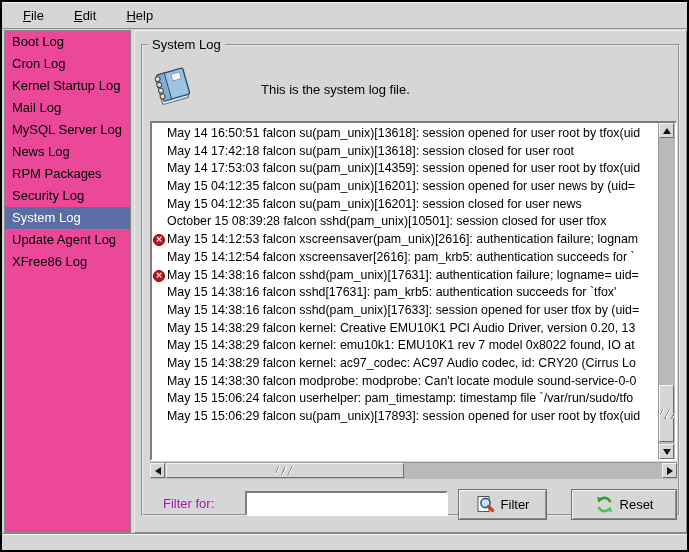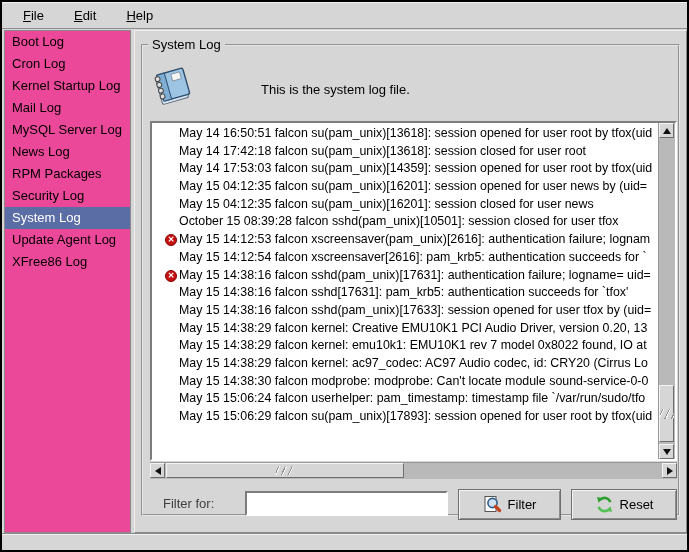--- a/index.html
+++ b/index.html
@@ -85,21 +85,20 @@
     background:#fff;
     border-top:2px solid var(--dark);
     border-left:2px solid var(--dark);
     border-right:2px solid #fff;
     border-bottom:2px solid #fff;
   }
   .log-viewport{
     position:absolute;left:0;top:0;right:17px;bottom:0;
     overflow:hidden;
     padding-top:2px;
-    padding-left:12px;
   }
   .log-line{
     position:relative;
     height:17.7px;line-height:17.7px;
     padding-left:15px;
     font-size:12.4px;color:#000;
     white-space:pre;overflow:hidden;
   }
   .err-icon{
     position:absolute;left:1px;top:3px;
@@ -157,21 +156,21 @@
     position:absolute;left:16px;top:0;width:238px;height:15px;
     background:var(--btnface);
     border-top:1px solid #f4f4f4;border-left:1px solid #f4f4f4;
     border-right:1px solid #6e6e6e;border-bottom:1px solid #6e6e6e;
     box-sizing:border-box;
   }
   .hthumb .grip{width:18px;height:9px;}
   
   .filter-label{
     position:absolute;left:20px;top:444px;
-    font-size:13px;color:#404040;
+    font-size:13px;color:#a21caf;
   }
   .filter-input{
     position:absolute;left:102px;top:439px;width:203px;height:25px;
     box-sizing:border-box;
     background:#fff;
     border-top:2px solid var(--dark);
     border-left:2px solid var(--dark);
     border-right:2px solid #fff;
     border-bottom:2px solid #fff;
     font-family:"Liberation Sans",sans-serif;
@@ -183,21 +182,21 @@
     position:absolute;top:437px;height:31px;
     box-sizing:border-box;
     background:var(--btnface);
     border:1px solid #6f6f6f;
     box-shadow:inset 1px 1px 0 #f4f4f4, inset -1px -1px 0 #8d8d8d;
     display:flex;align-items:center;justify-content:center;gap:6px;
     font-family:"Liberation Sans",sans-serif;
     font-size:13px;color:#000;
     cursor:default;
   }
-  .filter-btn{left:315px;width:103px;}
+  .filter-btn{left:315px;width:89px;}
   .reset-btn{left:428px;width:106px;}
   .btn svg{flex:0 0 auto;}
   
   .statusbar{
     position:absolute;left:0;bottom:0;width:100%;height:16px;
     border-top:1px solid #8a8a8a;
     box-shadow:inset 0 1px 0 #f0f0f0;
     background:var(--bg);
   }
 </style>

